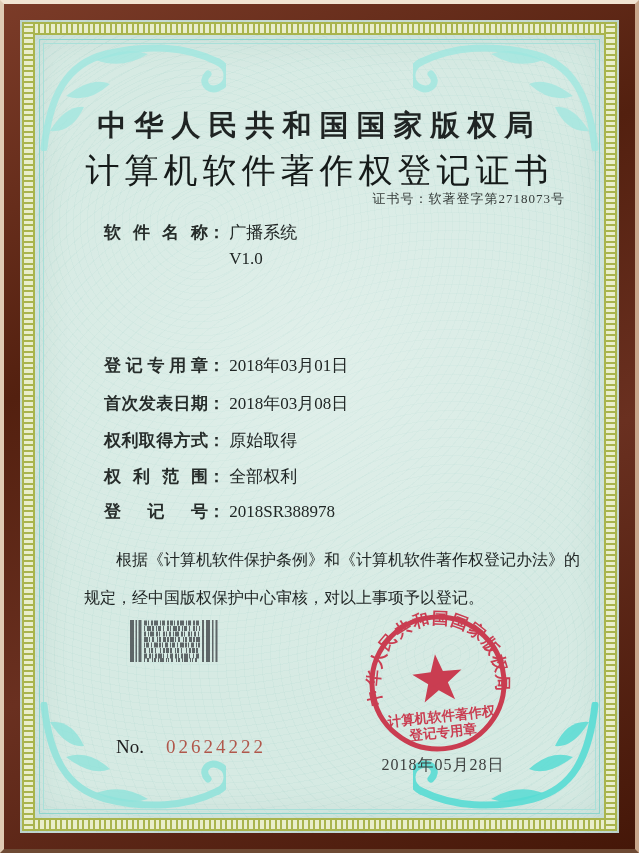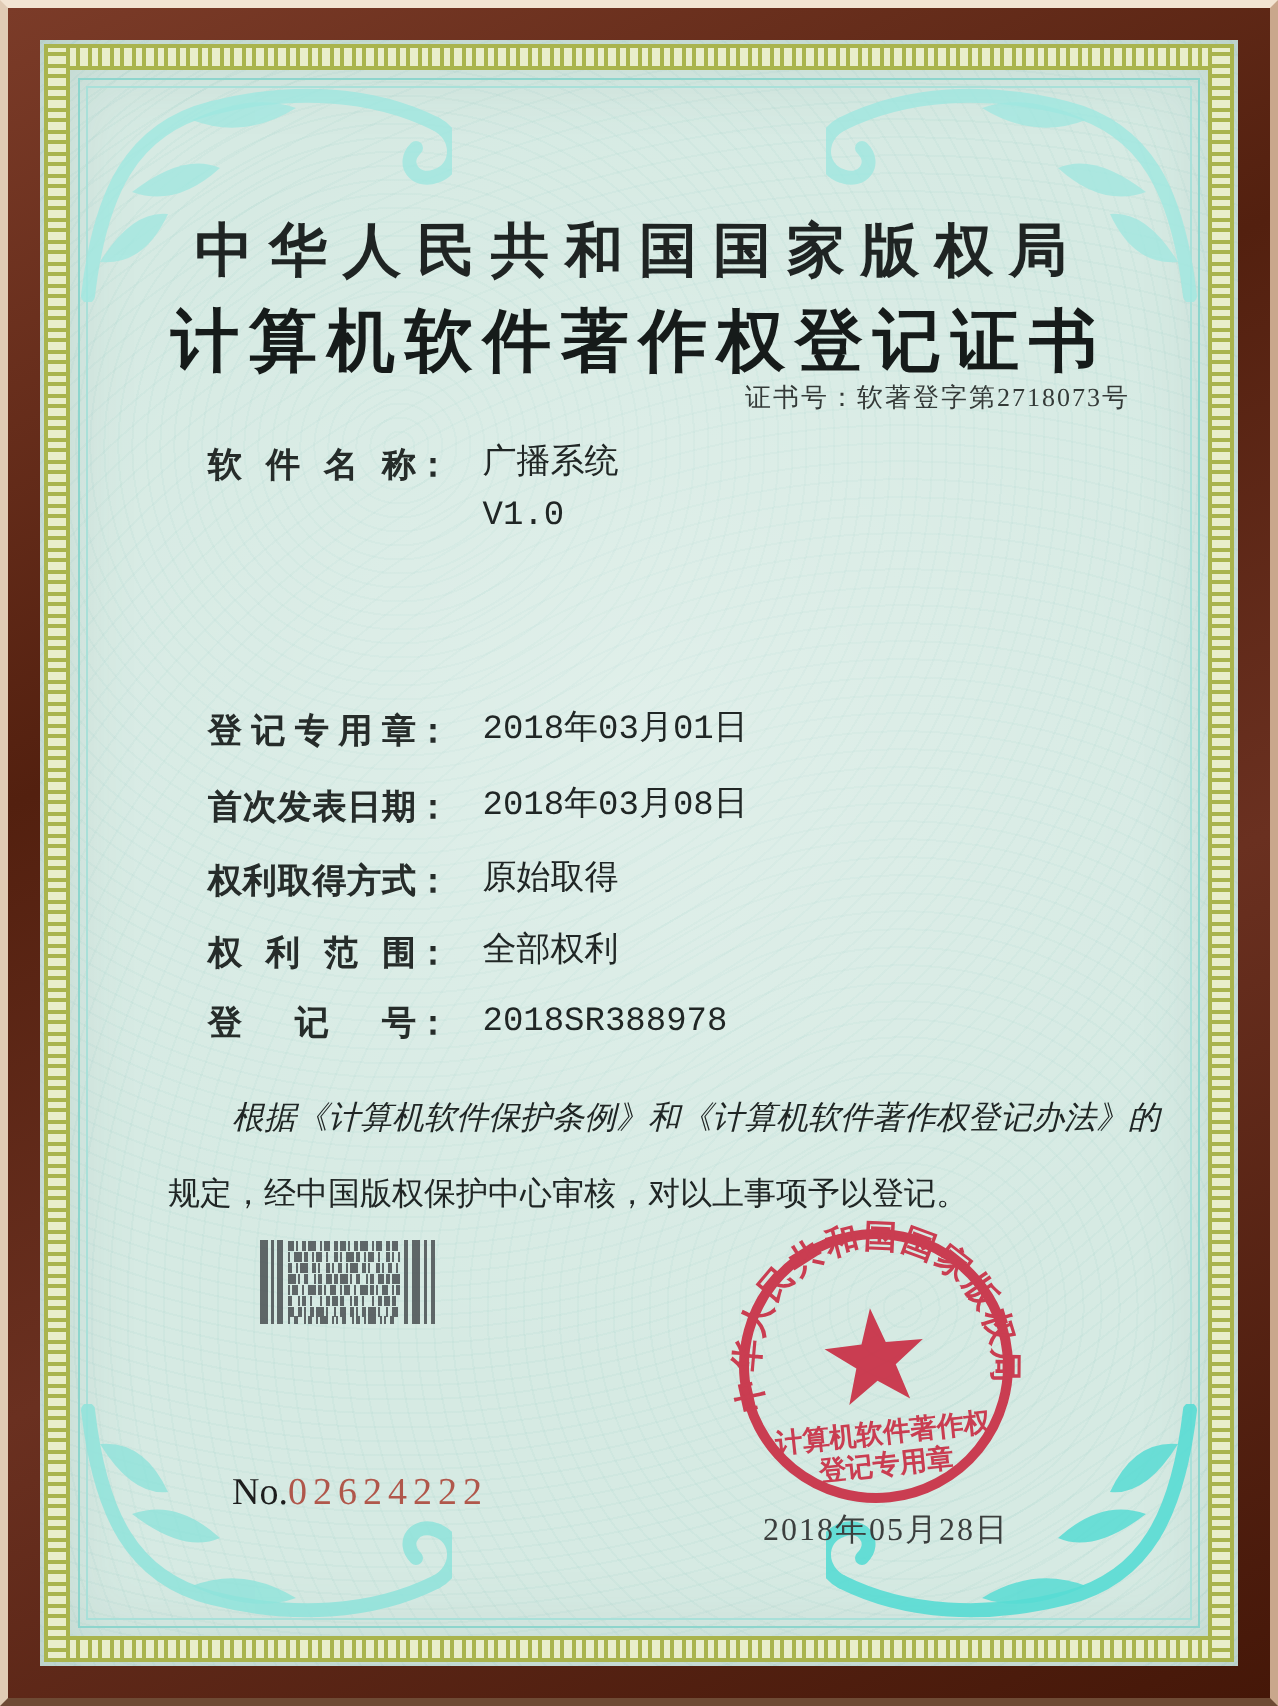--- a/index.html
+++ b/index.html
@@ -50,43 +50,43 @@
   .orn-tr{right:16px;top:16px;transform:scaleX(-1);}
   .orn-bl{left:16px;bottom:16px;transform:scaleY(-1);}
   .orn-br{right:16px;bottom:16px;transform:scale(-1,-1);}
   
   .title{
     position:absolute;top:86px;left:0;right:0;text-align:center;
     font-size:29px;font-weight:bold;color:#1f2423;letter-spacing:8px;
   }
   .subtitle{
     position:absolute;top:128px;left:0;right:0;text-align:center;
-    font-size:34px;font-weight:bold;color:#161b1a;letter-spacing:5px;
+    font-size:34px;font-weight:normal;color:#161b1a;letter-spacing:5px;
   }
   .certno{
     position:absolute;top:170px;right:54px;
     font-size:13px;color:#343a38;letter-spacing:1px;
   }
   .fields{position:absolute;left:64px;right:26px;top:0;height:100%;}
   .field{position:absolute;font-size:17px;color:#202625;line-height:26px;white-space:nowrap;}
   .field .lbl{display:inline-block;width:104px;text-align:justify;text-align-last:justify;
       font-weight:bold;color:#262c2a;vertical-align:top;margin-left:20px;}
   .field .cln{font-weight:bold;color:#262c2a;}
-  .field .val{display:inline-block;margin-left:12px;vertical-align:top;font-family:Liberation Mono, monospace;}
+  .field .val{display:inline-block;margin-left:0;vertical-align:top;}
   .field .val .v2{display:block;}
   .f0{top:200px;} .f1{top:266px;} .f2{top:333px;} .f3{top:371px;}
   .f4{top:408px;} .f5{top:444px;} .f6{top:479px;}
   .statement{
     position:absolute;left:64px;right:28px;top:521px;
     font-size:16px;color:#202625;line-height:38px;white-space:nowrap;
   }
-  .statement .ln1{text-indent:2em;font-style:italic;}
+  .statement .ln1{text-indent:2em;}
   .barcode{position:absolute;left:110px;top:600px;width:92px;height:42px;opacity:.85;}
   .serial{position:absolute;left:96px;top:716px;font-size:19px;color:#1d1d1d;}
-  .serial .num{color:#b0574b;letter-spacing:3px;margin-left:0;}
+  .serial .num{color:#b0574b;letter-spacing:3px;margin-left:22px;}
   
   .seal-date{
     position:absolute;left:343px;top:735px;width:160px;text-align:center;
     font-size:16px;color:#3c3f3e;letter-spacing:1px;z-index:1;
   }
   .seal{
     position:absolute;left:343px;top:588px;width:150px;height:150px;
     transform:rotate(-6deg);opacity:.92;z-index:2;
   }
 </style>

